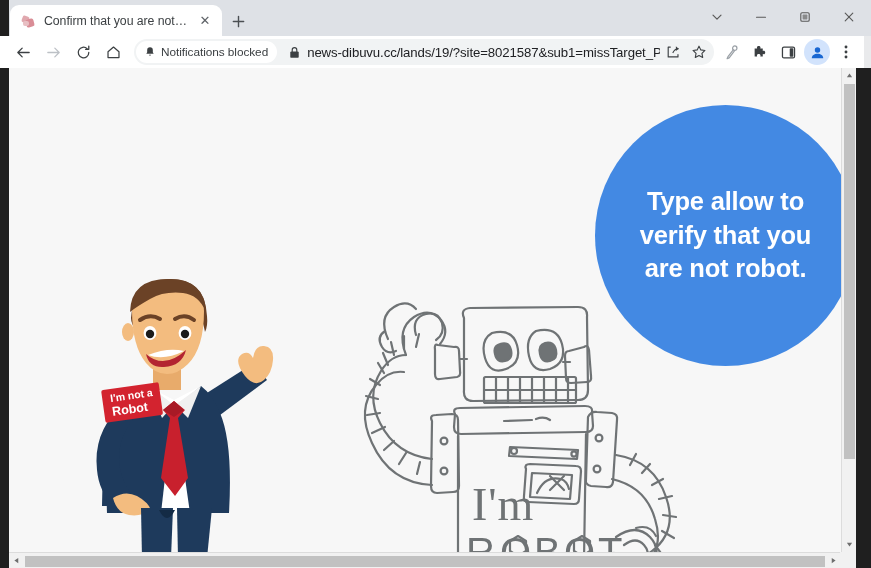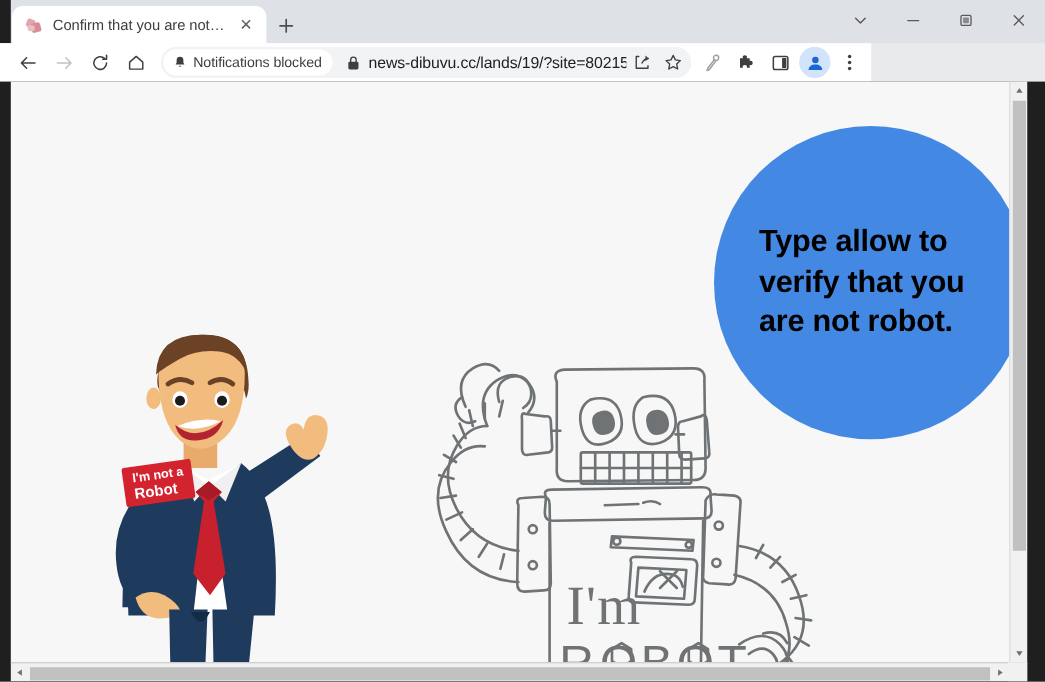--- a/index.html
+++ b/index.html
@@ -107,21 +107,21 @@
     width: 44px; height: 34px;
     display: flex; align-items: center; justify-content: center;
     color: #5a5a5a;
   }
   .wc svg { display: block; }
 
   
   #toolbar {
     position: absolute;
     left: 0; top: 36px;
-    width: 726px; height: 32px;
+    width: 864px; height: 32px;
     background: #ffffff;
     display: flex;
     align-items: center;
   }
   .nav-btn {
     width: 30px; height: 28px;
     display: flex; align-items: center; justify-content: center;
     border-radius: 50%;
     flex: 0 0 auto;
   }
@@ -227,25 +227,25 @@
     position: absolute;
     left: 586px; top: 37px;
     width: 261px; height: 261px;
     border-radius: 50%;
     background: #4389e3;
     display: flex;
     align-items: center;
     justify-content: center;
   }
   #blue-circle-text {
-    color: #000000;
+    color: #ffffff;
     font-size: 25.5px;
     font-weight: bold;
     line-height: 1.33;
-    text-align: left;
+    text-align: center;
     width: 186px;
     letter-spacing: -0.2px;
   }
 
   
   #man { position: absolute; left: 40px; top: 190px; }
   
   #robot { position: absolute; left: 345px; top: 205px; }
 
   

